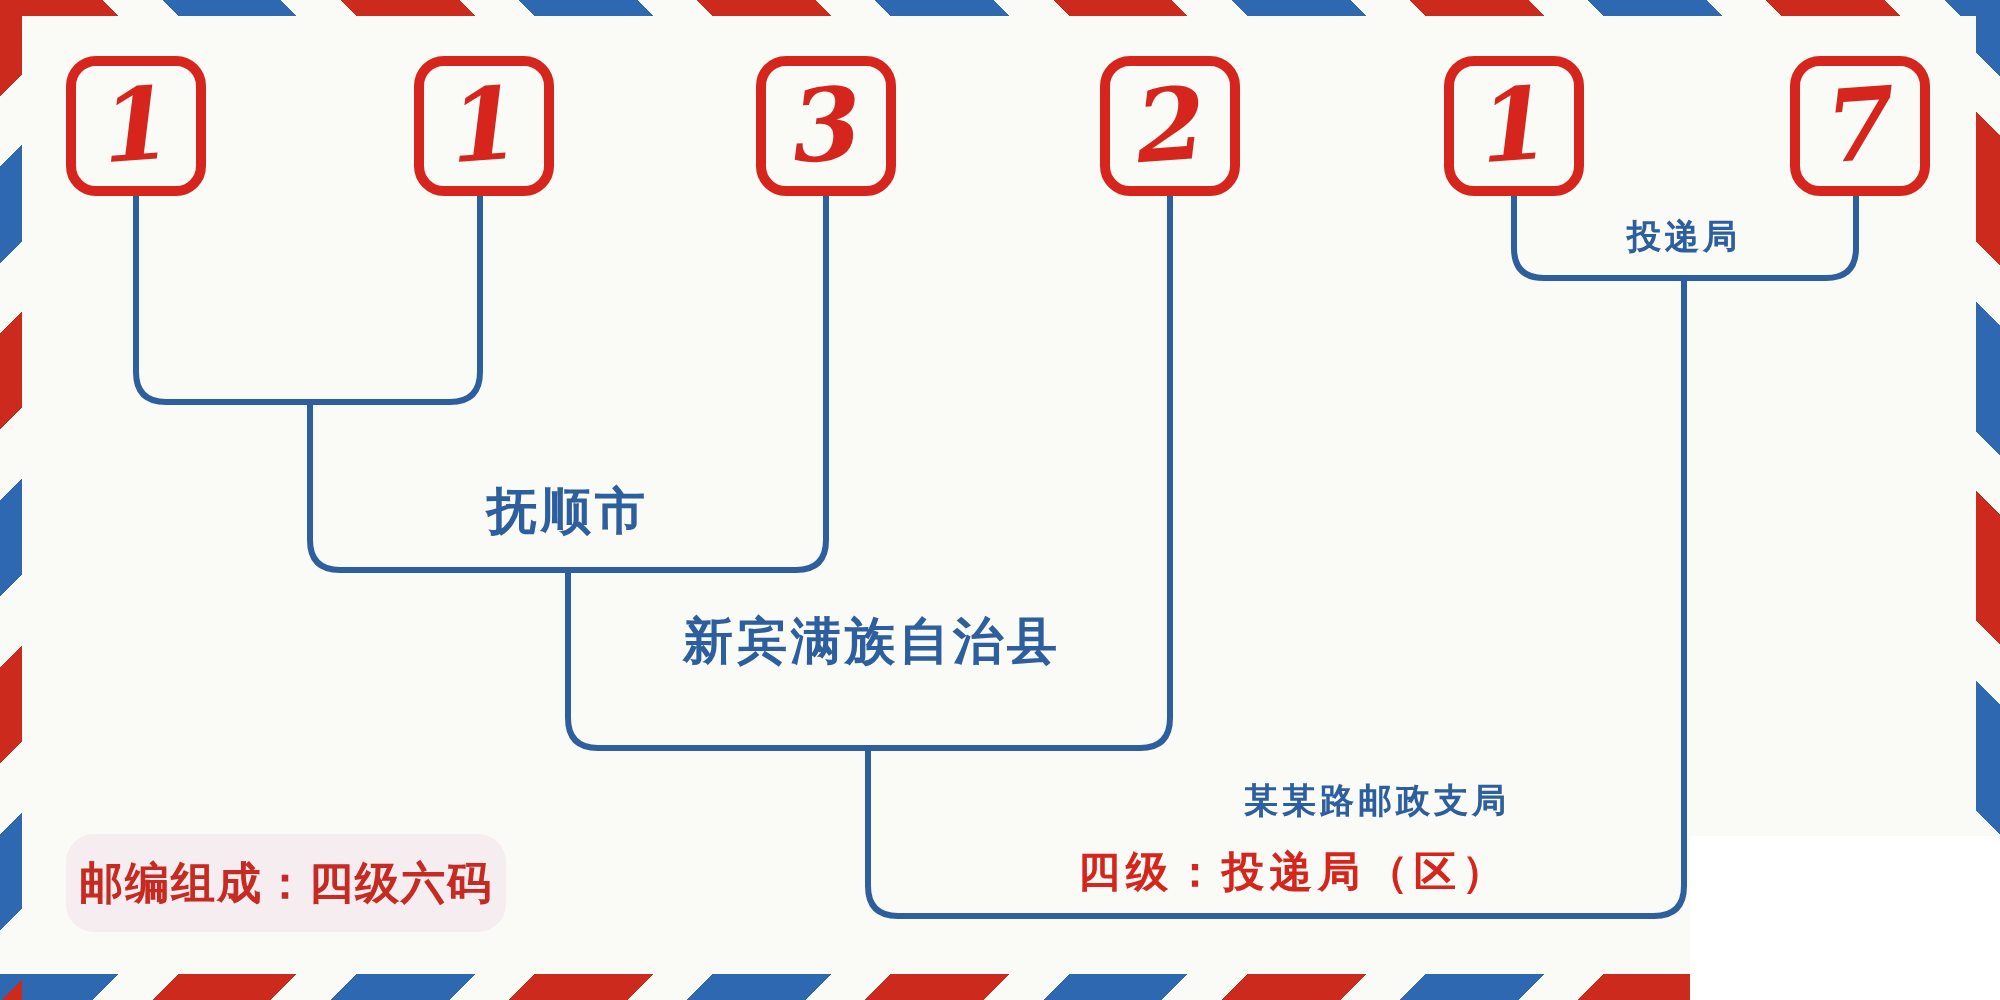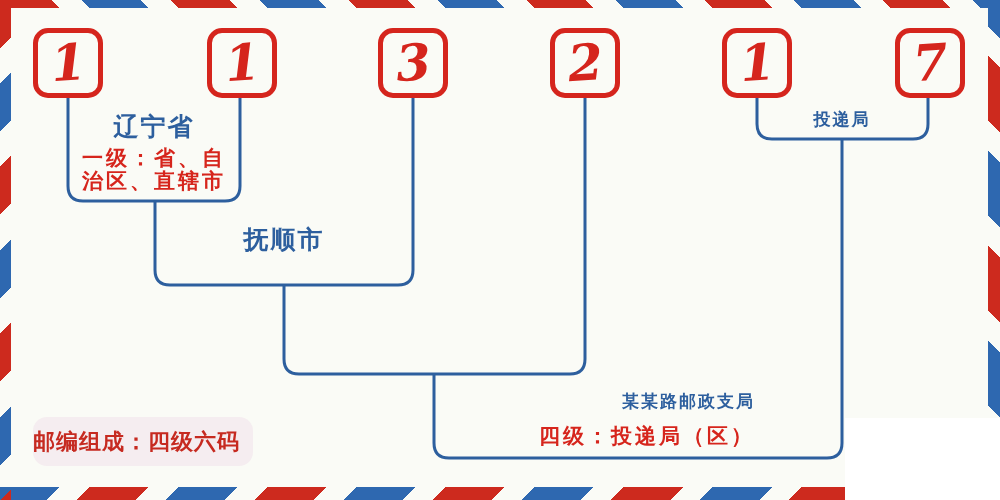--- a/index.html
+++ b/index.html
@@ -69,30 +69,30 @@
     font-size:25px;line-height:30px;letter-spacing:2px;
   }
   .lvl-name.small{font-size:17px;line-height:26px;}
   .lvl-desc{
     font-weight:bold;color:#d6251c;
     font-size:21px;line-height:23px;letter-spacing:3px;
     margin-top:5px;
   }
   .lvl-desc.wrap{white-space:normal;width:158px;margin-left:auto;margin-right:auto;}
   .lab1{left:154px;top:112px;}
-  .lab2{left:284px;top:225px;text-align:right;}
+  .lab2{left:284px;top:241px;text-align:right;}
   .lab3{left:436px;top:306px;}
   .lab4{left:639px;top:388px;text-align:right;}
   .lab4 .lvl-desc{margin-top:11px;margin-left:16px;}
   .lab5{left:842px;top:106px;}
   
   .badge{
     position:absolute;left:33px;top:417px;width:220px;height:49px;
     background:#f5edf0;border-radius:14px;
-    display:flex;align-items:center;z-index:4;
+    display:flex;align-items:center;justify-content:center;z-index:4;
   }
   .badge-text{
     font-family:"DejaVu Serif","Liberation Serif",serif;
     font-weight:bold;color:#c62a20;
     font-size:22px;letter-spacing:1px;
   }
 </style>
 </head>
 <body>
 
@@ -124,30 +124,27 @@
   <div class="digit-box db4">
     <span class="digit">2</span>
   </div>
   <div class="digit-box db5">
     <span class="digit">1</span>
   </div>
   <div class="digit-box db6">
     <span class="digit">7</span>
   </div>
 
-  <div class="level-label lab1">
-    <div class="lvl-name">辽宁省</div>
-    <div class="lvl-desc wrap">一级：省、自治区、直辖市</div>
-  </div>
 
   <div class="level-label lab2">
     <div class="lvl-name">抚顺市</div>
   </div>
 
   <div class="level-label lab3">
+    <div class="lvl-name">新宾满族自治县</div>
   </div>
 
   <div class="level-label lab4">
     <div class="lvl-name small">某某路邮政支局</div>
     <div class="lvl-desc">四级：投递局（区）</div>
   </div>
 
   <div class="level-label lab5">
     <div class="lvl-name small">投递局</div>
   </div>

